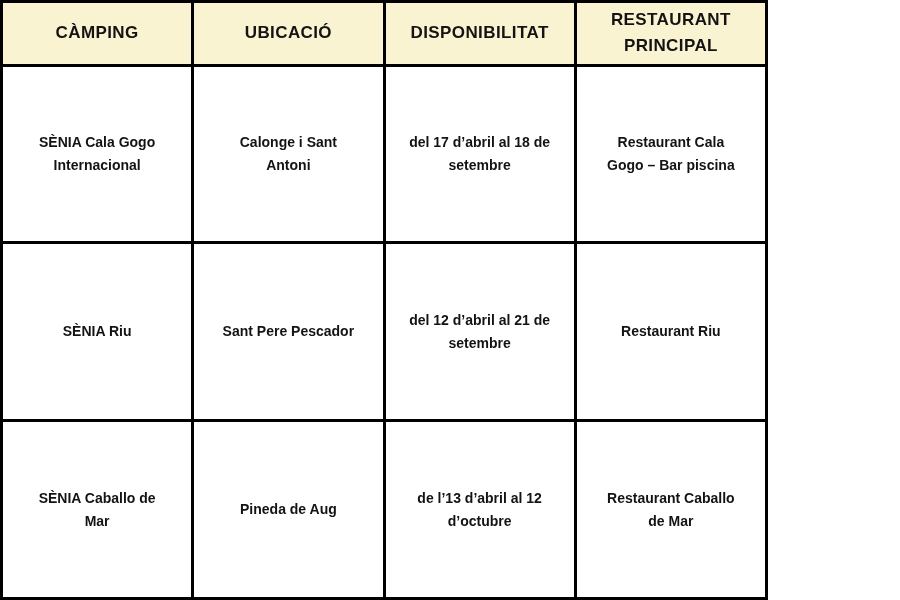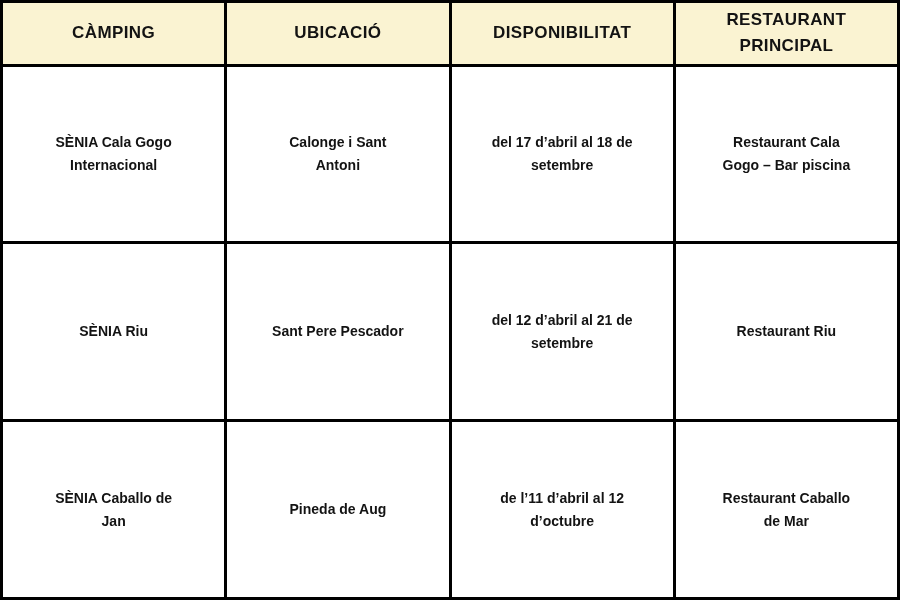--- a/index.html
+++ b/index.html
@@ -8,21 +8,21 @@
     background: #ffffff;
   }
   body {
     width: 900px;
     height: 600px;
     overflow: hidden;
   }
   table.grid {
     border-collapse: collapse;
     table-layout: fixed;
-    width: 900px;
+    width: 768px;
     height: 600px;
     background: #86efac;
     font-family: "Liberation Sans", "DejaVu Sans", sans-serif;
   }
   table.grid th,
   table.grid td {
     border: 3px solid #000000;
     width: 25%;
     text-align: center;
     vertical-align: middle;
@@ -69,21 +69,21 @@
     </tr>
     <tr>
       <td>SÈNIA Riu</td>
       <td>Sant Pere Pescador</td>
       <td>del 12 d’abril al 21 de
 setembre</td>
       <td>Restaurant Riu</td>
     </tr>
     <tr>
       <td>SÈNIA Caballo de
-Jan</td>
+Mar</td>
       <td>Pineda de Aug</td>
-      <td>de l’11 d’abril al 12
+      <td>de l’13 d’abril al 12
 d’octubre</td>
       <td>Restaurant Caballo
 de Mar</td>
     </tr>
   </tbody>
 </table>
 
 </body></html>

